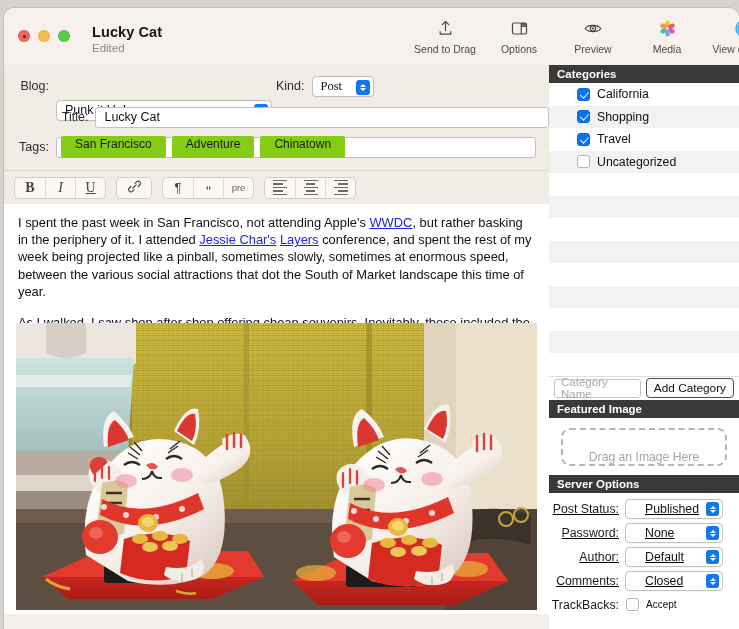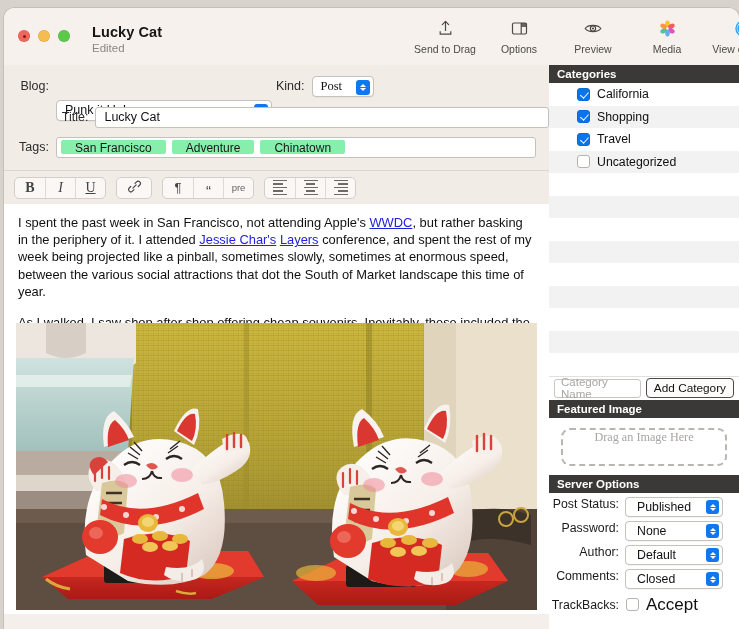--- a/index.html
+++ b/index.html
@@ -64,22 +64,22 @@
 
   .textfield {
     height: 21px; background: #ffffff; border: 0.5px solid #c4c0bc; border-radius: 3px;
     display: flex; align-items: center; font-size: 12.5px; color: #121212; padding-left: 8px;
   }
   .tagfield {
     height: 21px; background: #ffffff; border: 0.5px solid #c4c0bc; border-radius: 3px;
     display: flex; align-items: center; padding: 0 4px; gap: 6px;
   }
   .tag {
-    background: #86efac; color: #17181a; font-size: 12px;
-    padding: 2px 14px 0; border-radius: 2px; white-space: nowrap; line-height: 1;
+    background: #84cc16; color: #17181a; font-size: 12px;
+    padding: 2px 14px 8px; border-radius: 2px; white-space: nowrap; line-height: 1;
   }
 
   
   .fmtbar { position:absolute; left:0; top:162px; width:545px; height:34px; background:#f2ece7;
             border-top: 0.5px solid #dcd6d1; display:flex; align-items:center; padding-left:10px; gap:10px;}
   .seg { display:flex; height:22px; background:#faf7f4; border:0.5px solid #d3cecb; border-radius:5px; overflow:hidden;}
   .seg > div { width:30px; display:flex; align-items:center; justify-content:center;
                font-size:12.5px; color:#444; border-left:0.5px solid #ded9d5; }
   .seg > div:first-child { border-left: none; }
   .seg .b { font-weight: bold; font-family:"Liberation Serif", serif; font-size:14px;}
@@ -130,32 +130,32 @@
   .catrow.empty.alt .fill { background:#f2f2f2; }
 
   .addrow { height:24px; display:flex; align-items:center; gap:5px; padding:0 5px;
             border-top:0.5px solid #e2e0de; background:#fff;}
   .catinput { flex:1; height:19px; background:#fff; border:0.5px solid #c9c5c1; border-radius:3px;
               display:flex; align-items:center; padding-left:6px; font-size:11.5px; color:#a9a6a3;}
   .addbtn { height:20px; padding:0 7px; background:#fcfbfa; border:0.8px solid #4a4a4a; border-radius:4px;
             display:flex; align-items:center; font-size:11.8px; color:#111; white-space:nowrap;}
 
   .dropzone { margin:10px 12px 9px; height:38px; border:2px dashed #b9b6b2; border-radius:9px;
-              display:flex; align-items:flex-start; justify-content:center;font-family:Liberation Serif, serif; }
+              display:flex; align-items:flex-end; justify-content:center; }
   .dropzone span { font-size:12.2px; color:#a8a5a1; }
 
-  .srow { height:24px; display:flex; align-items:flex-start; }
+  .srow { height:24px; display:flex; align-items:center;text-decoration:underline; }
   .slabel { width:76px; text-align:right; padding-right:6px; font-size:12.3px; color:#1a1a1a; }
   .spopup { position:relative; width:98px; height:20px; background:#fff; border:0.5px solid #c4c0bc;
-            border-radius:4px; display:flex; align-items:center; padding-left:11px;
+            border-radius:4px; display:flex; align-items:center; padding-left:19px;
             font-size:12.3px; color:#121212; box-shadow:0 .5px .5px rgba(0,0,0,.06);}
   .spopup .stepper { right:3px; top:2.5px; width:13px; height:14px; }
   .trackrow { height:24px; display:flex; align-items:center; }
   .trackrow .cbx { margin-left:1px; width:13px; height:13px; }
-  .trackrow .lbl { font-size:17px; color:#101010; margin-left:7px; }
+  .trackrow .lbl { font-size:10px; color:#101010; margin-left:7px; }
 </style>
 </head>
 <body>
 
 <div class="window">
 
   <div class="titlebar">
     <div class="traffic">
       <div class="light red"></div>
       <div class="light yellow"></div>

